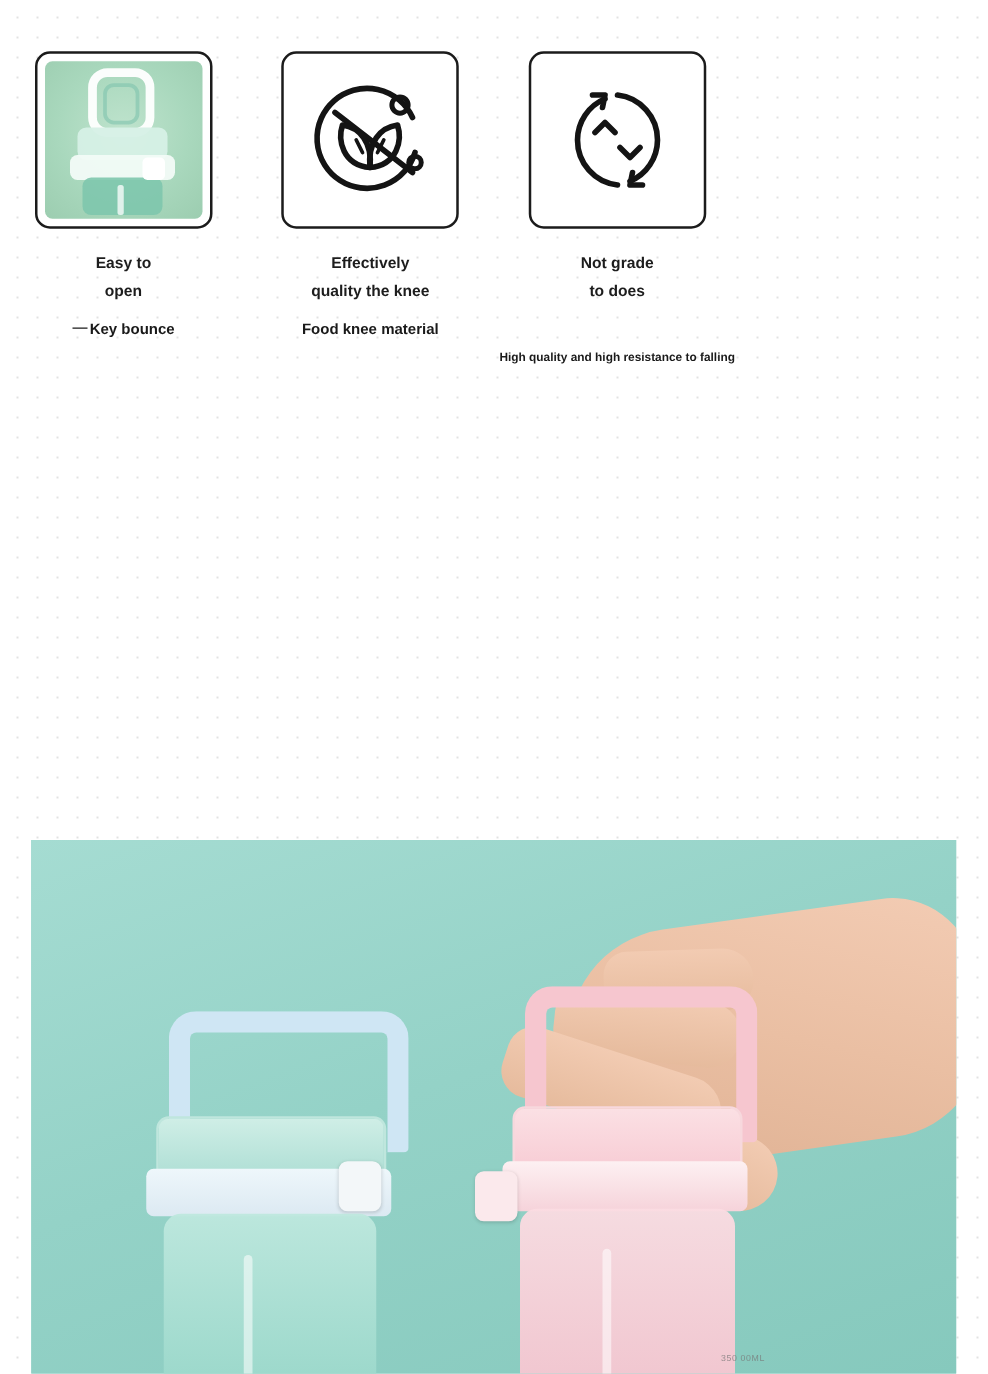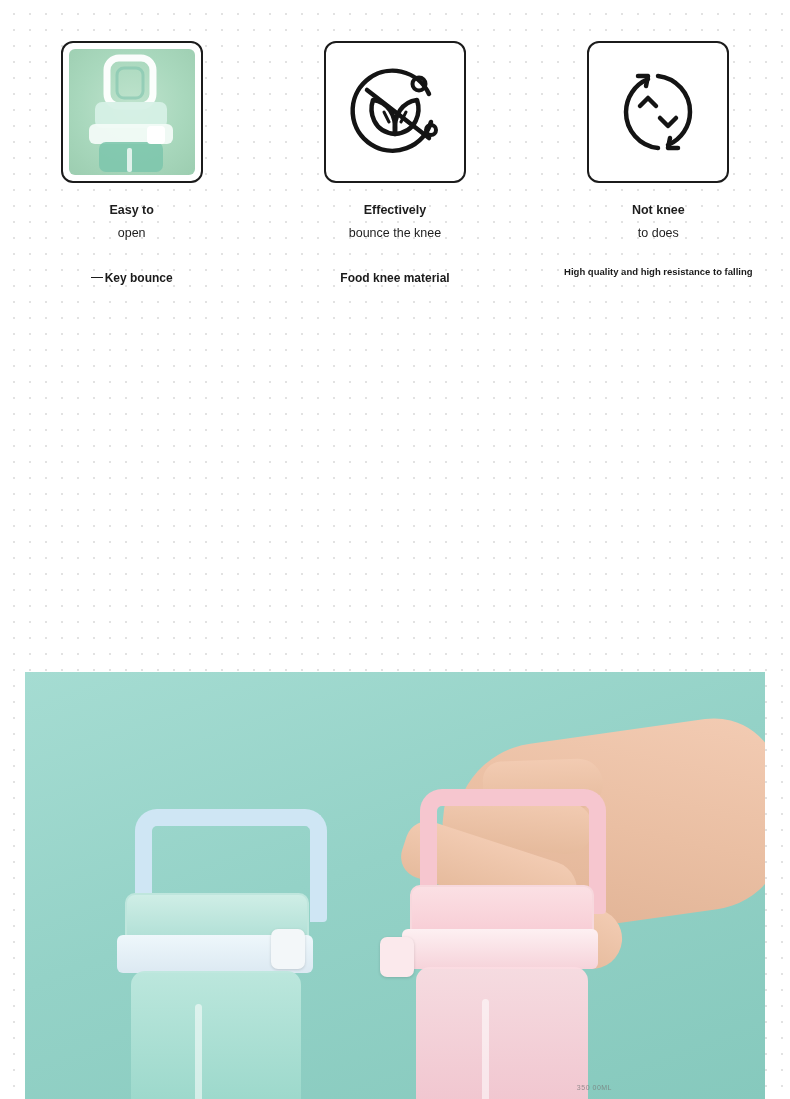--- a/index.html
+++ b/index.html
@@ -27,21 +27,21 @@
     background-position: 6px 6px;
   }
 
   .features {
     position: absolute;
     left: 0;
     top: 0;
     width: 790px;
     height: 672px;
     display: grid;
-    grid-template-columns: 1fr 1fr 1fr;
+    grid-template-columns: 1fr 1fr 1fr 1fr;
     grid-template-rows: 1fr 1fr;
   }
 
   .feature {
     position: relative;
     display: flex;
     flex-direction: column;
     align-items: center;
     padding-top: 41px;
     box-sizing: border-box;
@@ -79,34 +79,34 @@
   }
 
   .caption {
     margin-top: 16px;
     font-size: 12.5px;
     color: #1d1d1d;
     text-align: center;
     line-height: 23px;
     font-weight: 600;
   }
-  .caption .l2 { font-weight: 400; }
+  .caption .l2 { font-weight: 700; }
 
   .subcaption {
-    margin-top: 26px;
+    margin-top: 11px;
     font-size: 12px;
     font-weight: 700;
     color: #1a1a1a;
     text-align: center;
     line-height: 14px;
   }
   .subcaption.small {
     font-size: 9.5px;
     line-height: 11px;
-    margin-top: 21px;
+    margin-top: 36px;
   }
 
   .dash {
     display: inline-block;
     width: 12px;
     height: 0;
     border-top: 1.6px solid #1a1a1a;
     vertical-align: middle;
     margin-right: 2px;
     position: relative;
@@ -293,40 +293,40 @@
         <circle cx="76" cy="24" r="6.5" fill="none" stroke="#141414" stroke-width="4"></circle>
         <circle cx="88" cy="70" r="5" fill="none" stroke="#141414" stroke-width="4"></circle>
         <path d="M52 74 C30 72 26 52 30 40 C44 42 54 54 52 74 Z" fill="none" stroke="#141414" stroke-width="4.5" stroke-linejoin="round"></path>
         <path d="M52 74 C74 72 78 52 74 40 C60 42 50 54 52 74 Z" fill="none" stroke="#141414" stroke-width="4.5" stroke-linejoin="round"></path>
         <path d="M41 52 L46 62" fill="none" stroke="#141414" stroke-width="3" stroke-linecap="round"></path>
         <path d="M63 52 L58 62" fill="none" stroke="#141414" stroke-width="3" stroke-linecap="round"></path>
       </svg>
     </div>
     <div class="caption">
       <div>Effectively</div>
-      <div class="l2">bounce the knee</div>
+      <div class="l2">quality the knee</div>
     </div>
     <div class="subcaption">
       <span>Food knee material</span>
     </div>
   </div>
 
   <div class="feature row2">
     <div class="icon-box">
       <svg class="ic" width="104" height="104" viewBox="0 0 104 104">
         <path d="M52 16 A36 36 0 0 1 84 52 A36 36 0 0 1 62 85" fill="none" stroke="#141414" stroke-width="4.5" stroke-linecap="round"></path>
         <path d="M52 88 A36 36 0 0 1 20 52 A36 36 0 0 1 42 19" fill="none" stroke="#141414" stroke-width="4.5" stroke-linecap="round"></path>
         <path d="M64 78 L62 88 L72 88" fill="none" stroke="#141414" stroke-width="4.5" stroke-linecap="round" stroke-linejoin="round"></path>
         <path d="M40 26 L42 16 L32 16" fill="none" stroke="#141414" stroke-width="4.5" stroke-linecap="round" stroke-linejoin="round"></path>
         <path d="M34 46 L42 38 L50 46" fill="none" stroke="#141414" stroke-width="4.5" stroke-linecap="round" stroke-linejoin="round"></path>
         <path d="M70 58 L62 66 L54 58" fill="none" stroke="#141414" stroke-width="4.5" stroke-linecap="round" stroke-linejoin="round"></path>
       </svg>
     </div>
     <div class="caption">
-      <div>Not knee</div>
+      <div>Not grade</div>
       <div class="l2">to does</div>
     </div>
     <div class="subcaption small">
       <span>High quality and high resistance to falling</span>
     </div>
   </div>
 
 
 </div>
 

